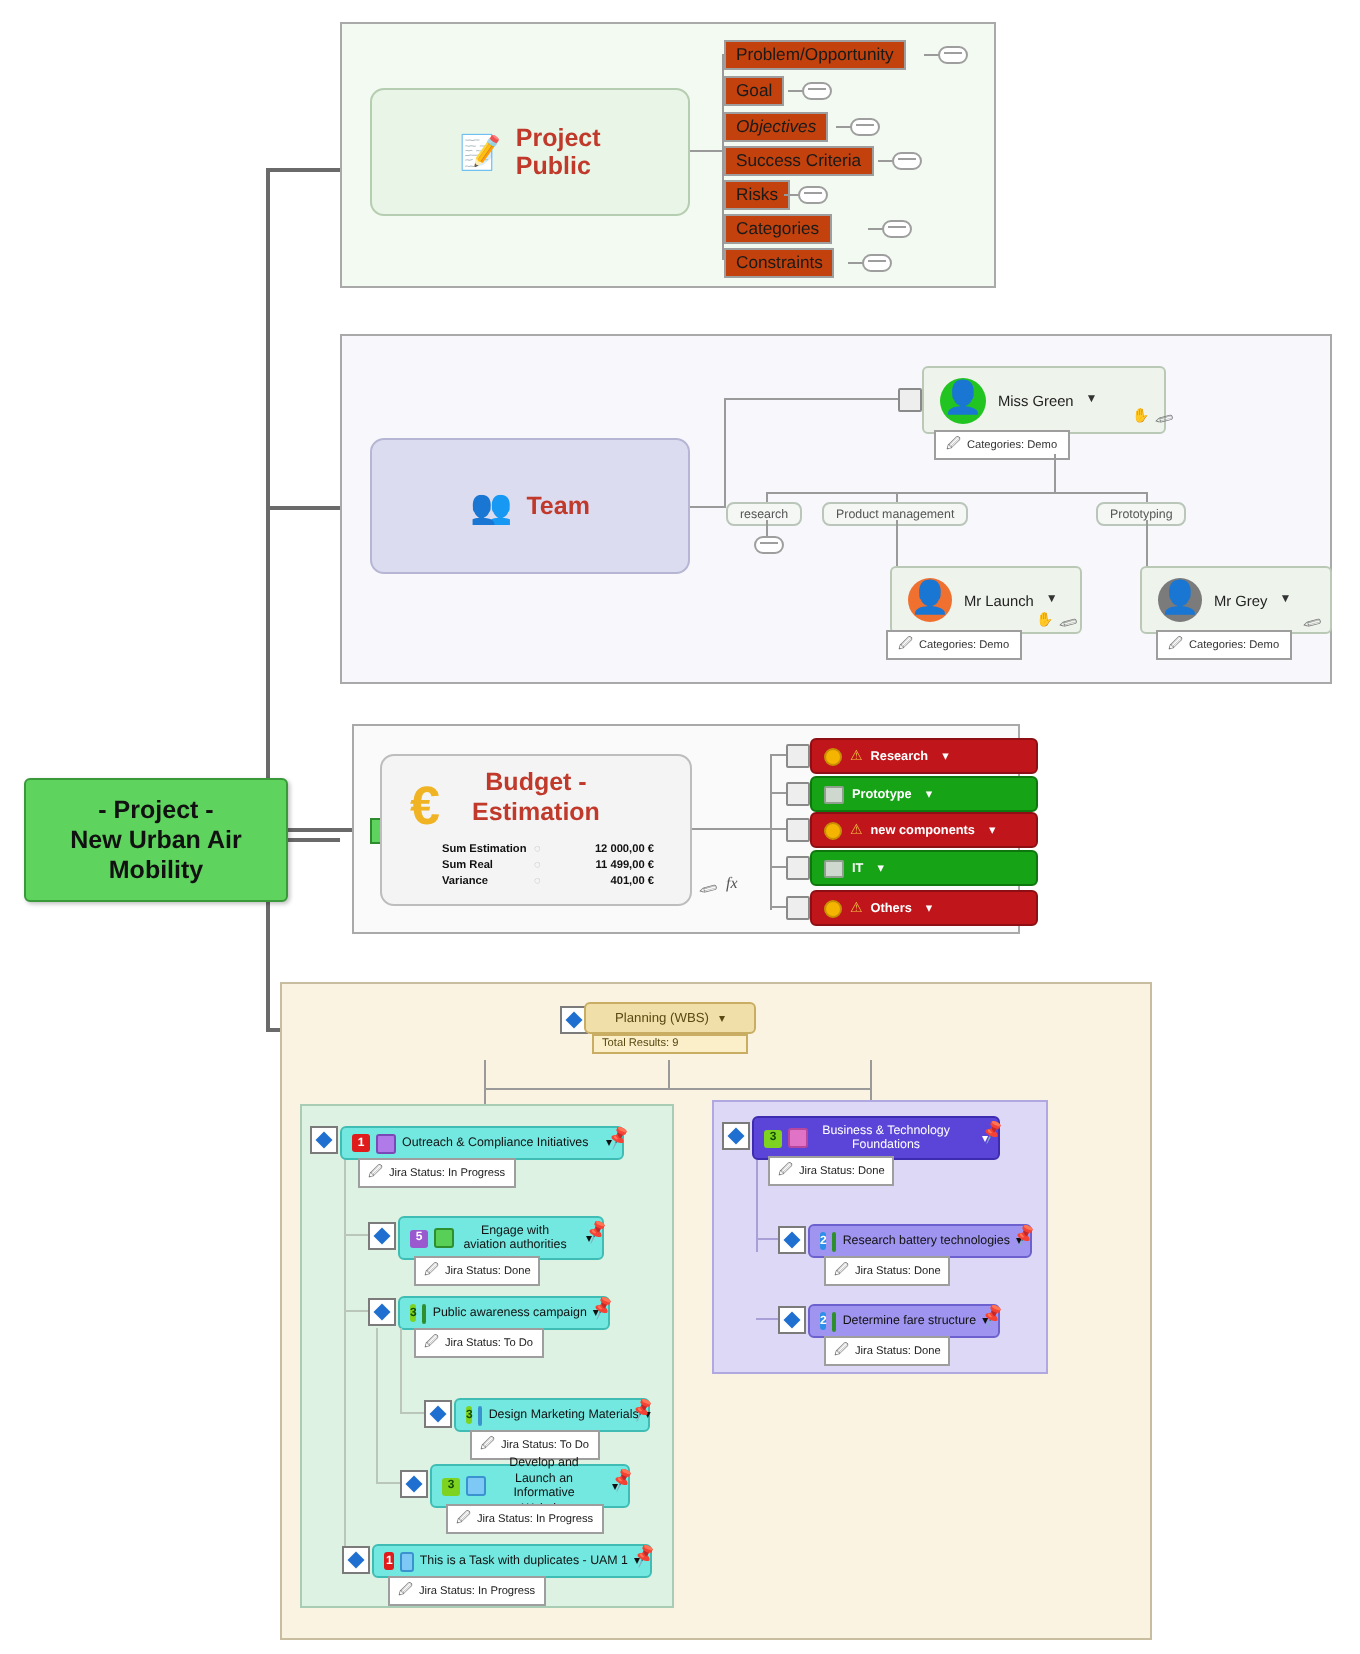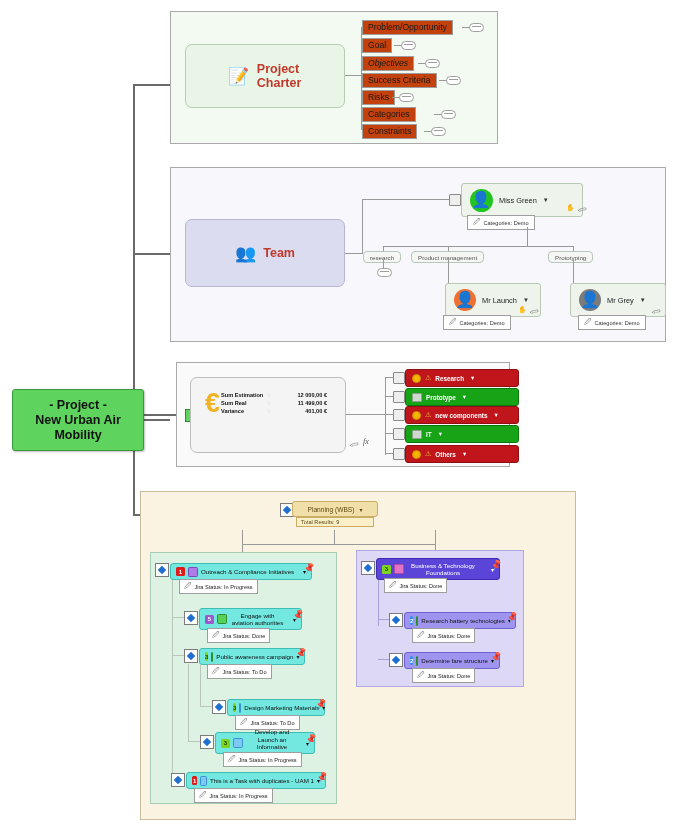--- a/index.html
+++ b/index.html
@@ -127,21 +127,21 @@
 
 <div class="abs" id="root-node">
   <span style="white-space:pre-line;">- Project -
 New Urban Air Mobility</span>
 </div>
 
 <div class="abs frame" id="frame-charter"></div>
 <div class="abs maintopic" id="charter-topic">
   <span class="topic-ic">📝</span>
   <span style="white-space:pre-line;text-align:left;">Project
-Charter</span>
+Public</span>
 </div>
 <div class="lineL abs" style="left:345px;top:75px;width:17px;height:1px;"></div>
 <div class="lineL abs" style="left:361px;top:27px;width:1px;height:103px;"></div>
 
 <div class="leaf" style="left:362px;top:20px;"><span>Problem/Opportunity</span></div>
 <div class="lineL abs" style="left:462px;top:27px;width:8px;height:1px;"></div>
 <div class="pill" style="left:469px;top:23px;"></div>
 
 <div class="leaf" style="left:362px;top:38px;"><span>Goal</span></div>
 <div class="lineL abs" style="left:394px;top:45px;width:8px;height:1px;"></div>
@@ -229,20 +229,22 @@
 <div class="cat" style="left:578px;top:315px;">
   <span class="clip" style="position:static;transform:none;">🖉</span>
   <span>Categories: Demo</span>
 </div>
 <span class="clip" style="left:652px;top:307px;">🖉</span>
 
 <div class="abs frame" id="frame-budget"></div>
 <div class="rootic" style="left:185px;top:409px;">€</div>
 <div class="abs maintopic" id="budget-topic">
   <span id="budget-euro">€</span>
+  <div id="budget-title" style="white-space:pre-line;">Budget -
+Estimation</div>
   <div id="budget-rows">
     <div class="brow">
       <span class="blabel">Sum Estimation</span>
       <span class="bdot">◌</span>
       <span class="bval">12 000,00 €</span>
     </div>
     <div class="brow">
       <span class="blabel">Sum Real</span>
       <span class="bdot">◌</span>
       <span class="bval">11 499,00 €</span>

